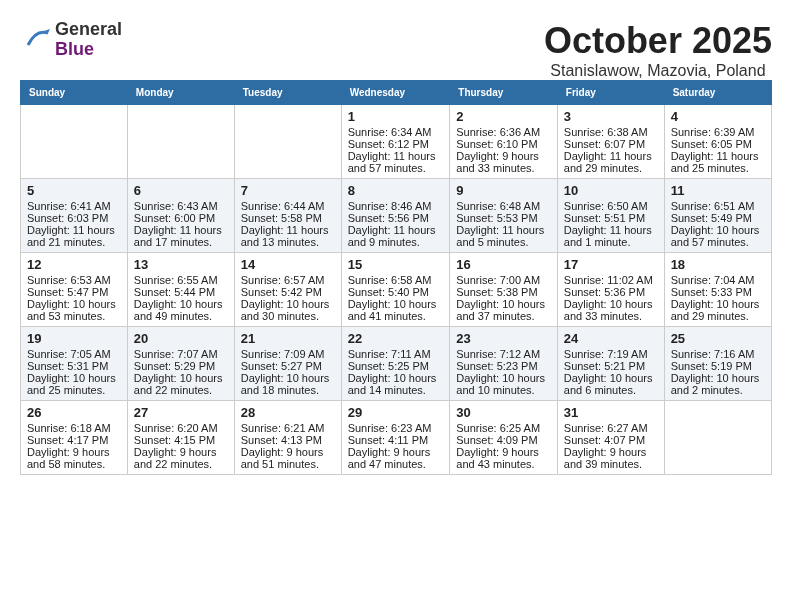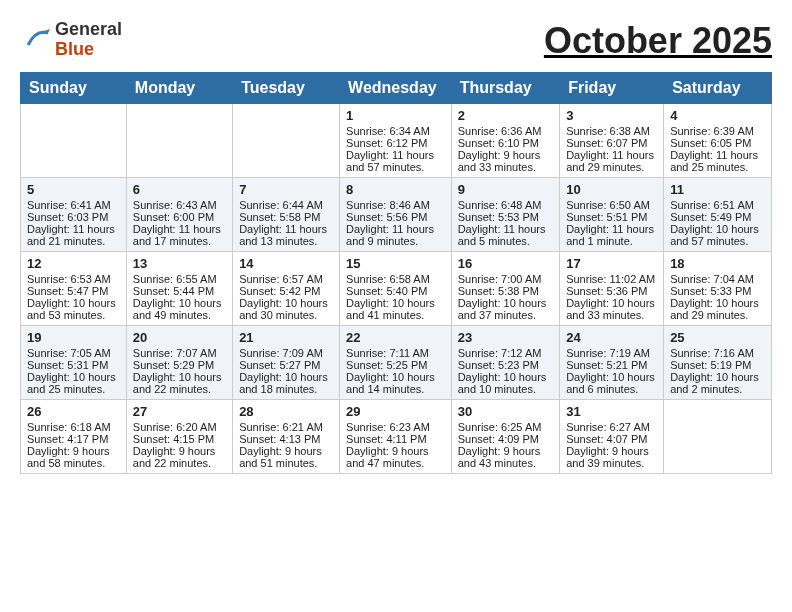--- a/index.html
+++ b/index.html
@@ -7,65 +7,63 @@
       font-family: Arial, sans-serif;
       background: #fff;
       width: 792px;
       min-height: 612px;
       padding: 20px;
     }
     .header {
       display: flex;
       justify-content: space-between;
       align-items: flex-start;
-      margin-bottom: 10px;
     }
     .logo {
       display: flex;
       align-items: center;
     }
     .logo-text {
       display: flex;
       flex-direction: column;
       font-size: 18px;
       font-weight: bold;
       line-height: 1.1;
     }
     .logo-text span:first-child { color: #333; }
-    .logo-text span:last-child { color: #c2410c; }
+    .logo-text span:last-child { color: #701a75; }
     .logo-icon {
       width: 30px;
       height: 30px;
       margin-right: 5px;
       position: relative;
     }
     .title-block {
       text-align: center;
-      text-decoration: underline;
     }
     .title-block h1 {
       font-size: 36px;
       font-weight: bold;
       color: #222;
     }
     .title-block h2 {
       font-size: 16px;
       font-weight: normal;
       color: #333;
     }
     table {
       width: 100%;
       border-collapse: collapse;
     }
     thead tr th {
       background-color: #2e6da4;
       color: #fff;
       text-align: left;
       padding: 6px 8px;
-      font-size: 16px;
+      font-size: 10px;
       border: 1px solid #2e6da4;
     }
     tbody tr td {
       border: 1px solid #ccc;
       vertical-align: top;
       padding: 4px 6px;
       font-size: 11px;
       color: #222;
       min-height: 80px;
       width: 113px;
@@ -94,20 +92,21 @@
         <path d="M28 8 L24 6 L30 4 Z" fill="#3a7abf"></path>
       </svg>
     </div>
     <div class="logo-text">
       <span>General</span>
       <span>Blue</span>
     </div>
   </div>
   <div class="title-block">
     <h1>October 2025</h1>
+    <h2>Stanislawow, Mazovia, Poland</h2>
   </div>
 </div>
 
 <table>
   <thead>
     <tr id="header-row">
         <th>Sunday</th>
         <th>Monday</th>
         <th>Tuesday</th>
         <th>Wednesday</th>

